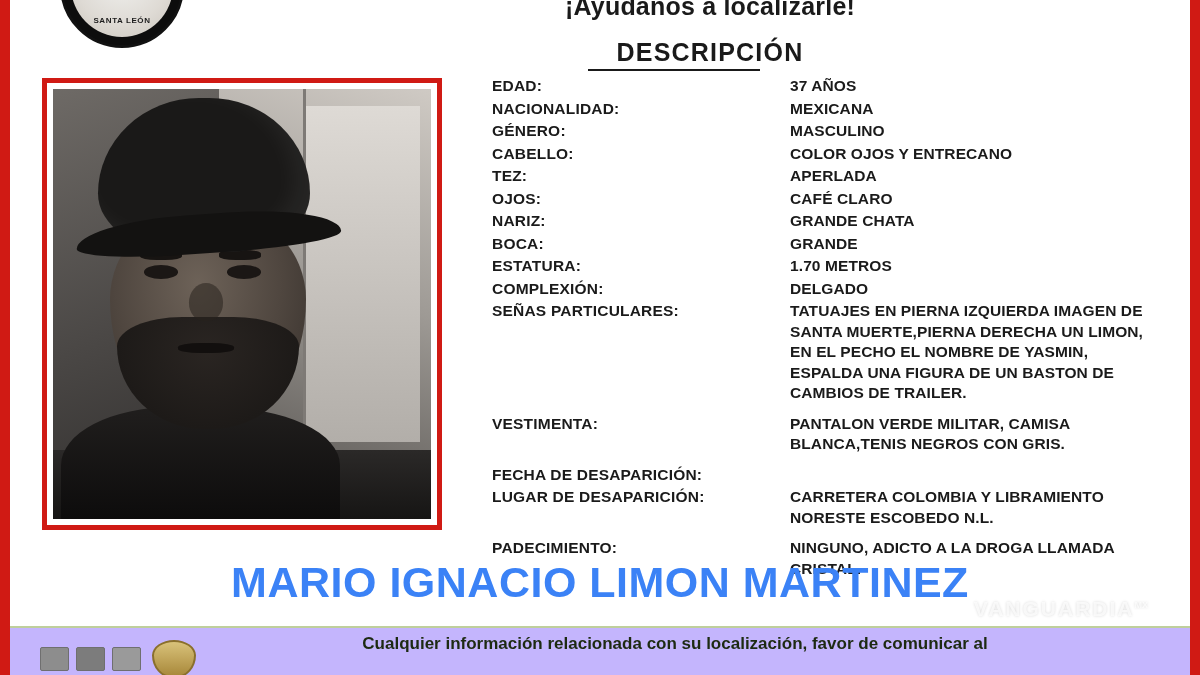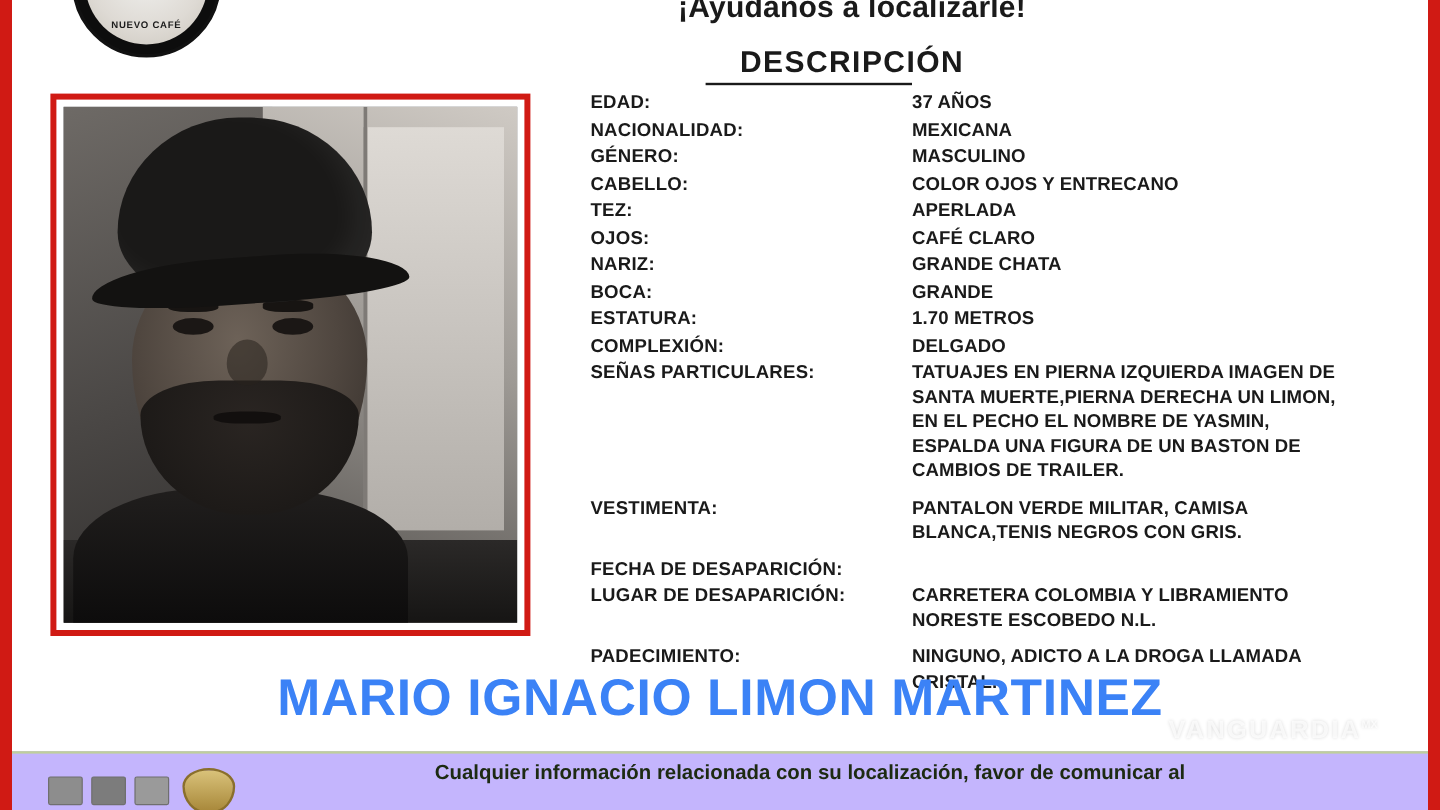--- a/index.html
+++ b/index.html
@@ -237,20 +237,21 @@
     top: 76px;
     width: 700px;
     font-size: 15.5px;
     color: #1a1a1a;
   }
   .row {
     display: flex;
     align-items: flex-start;
     margin-bottom: 2px;
     line-height: 20.5px;
+    gap: 30px;
   }
   .row.gap-top { margin-top: 10px; }
   .lbl {
     width: 268px;
     flex: 0 0 268px;
     font-weight: bold;
     letter-spacing: 0.2px;
   }
   .val {
     flex: 1;
@@ -338,21 +339,21 @@
 <div class="poster">
 
   <div class="edge-left"></div>
   <div class="edge-right"></div>
 
   <div class="top-band"></div>
 
   <div class="seal">
     <div class="seal-inner">
 
-      <div class="seal-text">NUEVO CAFÉ</div>
+      <div class="seal-text">SANTA LEÓN</div>
     </div>
   </div>
 
   <div class="headline">¡Ayúdanos a localizarle!</div>
 
   <div class="desc-title">DESCRIPCIÓN</div>
   <div class="desc-underline"></div>
 
   <div class="photo-frame">
     <div class="photo">

